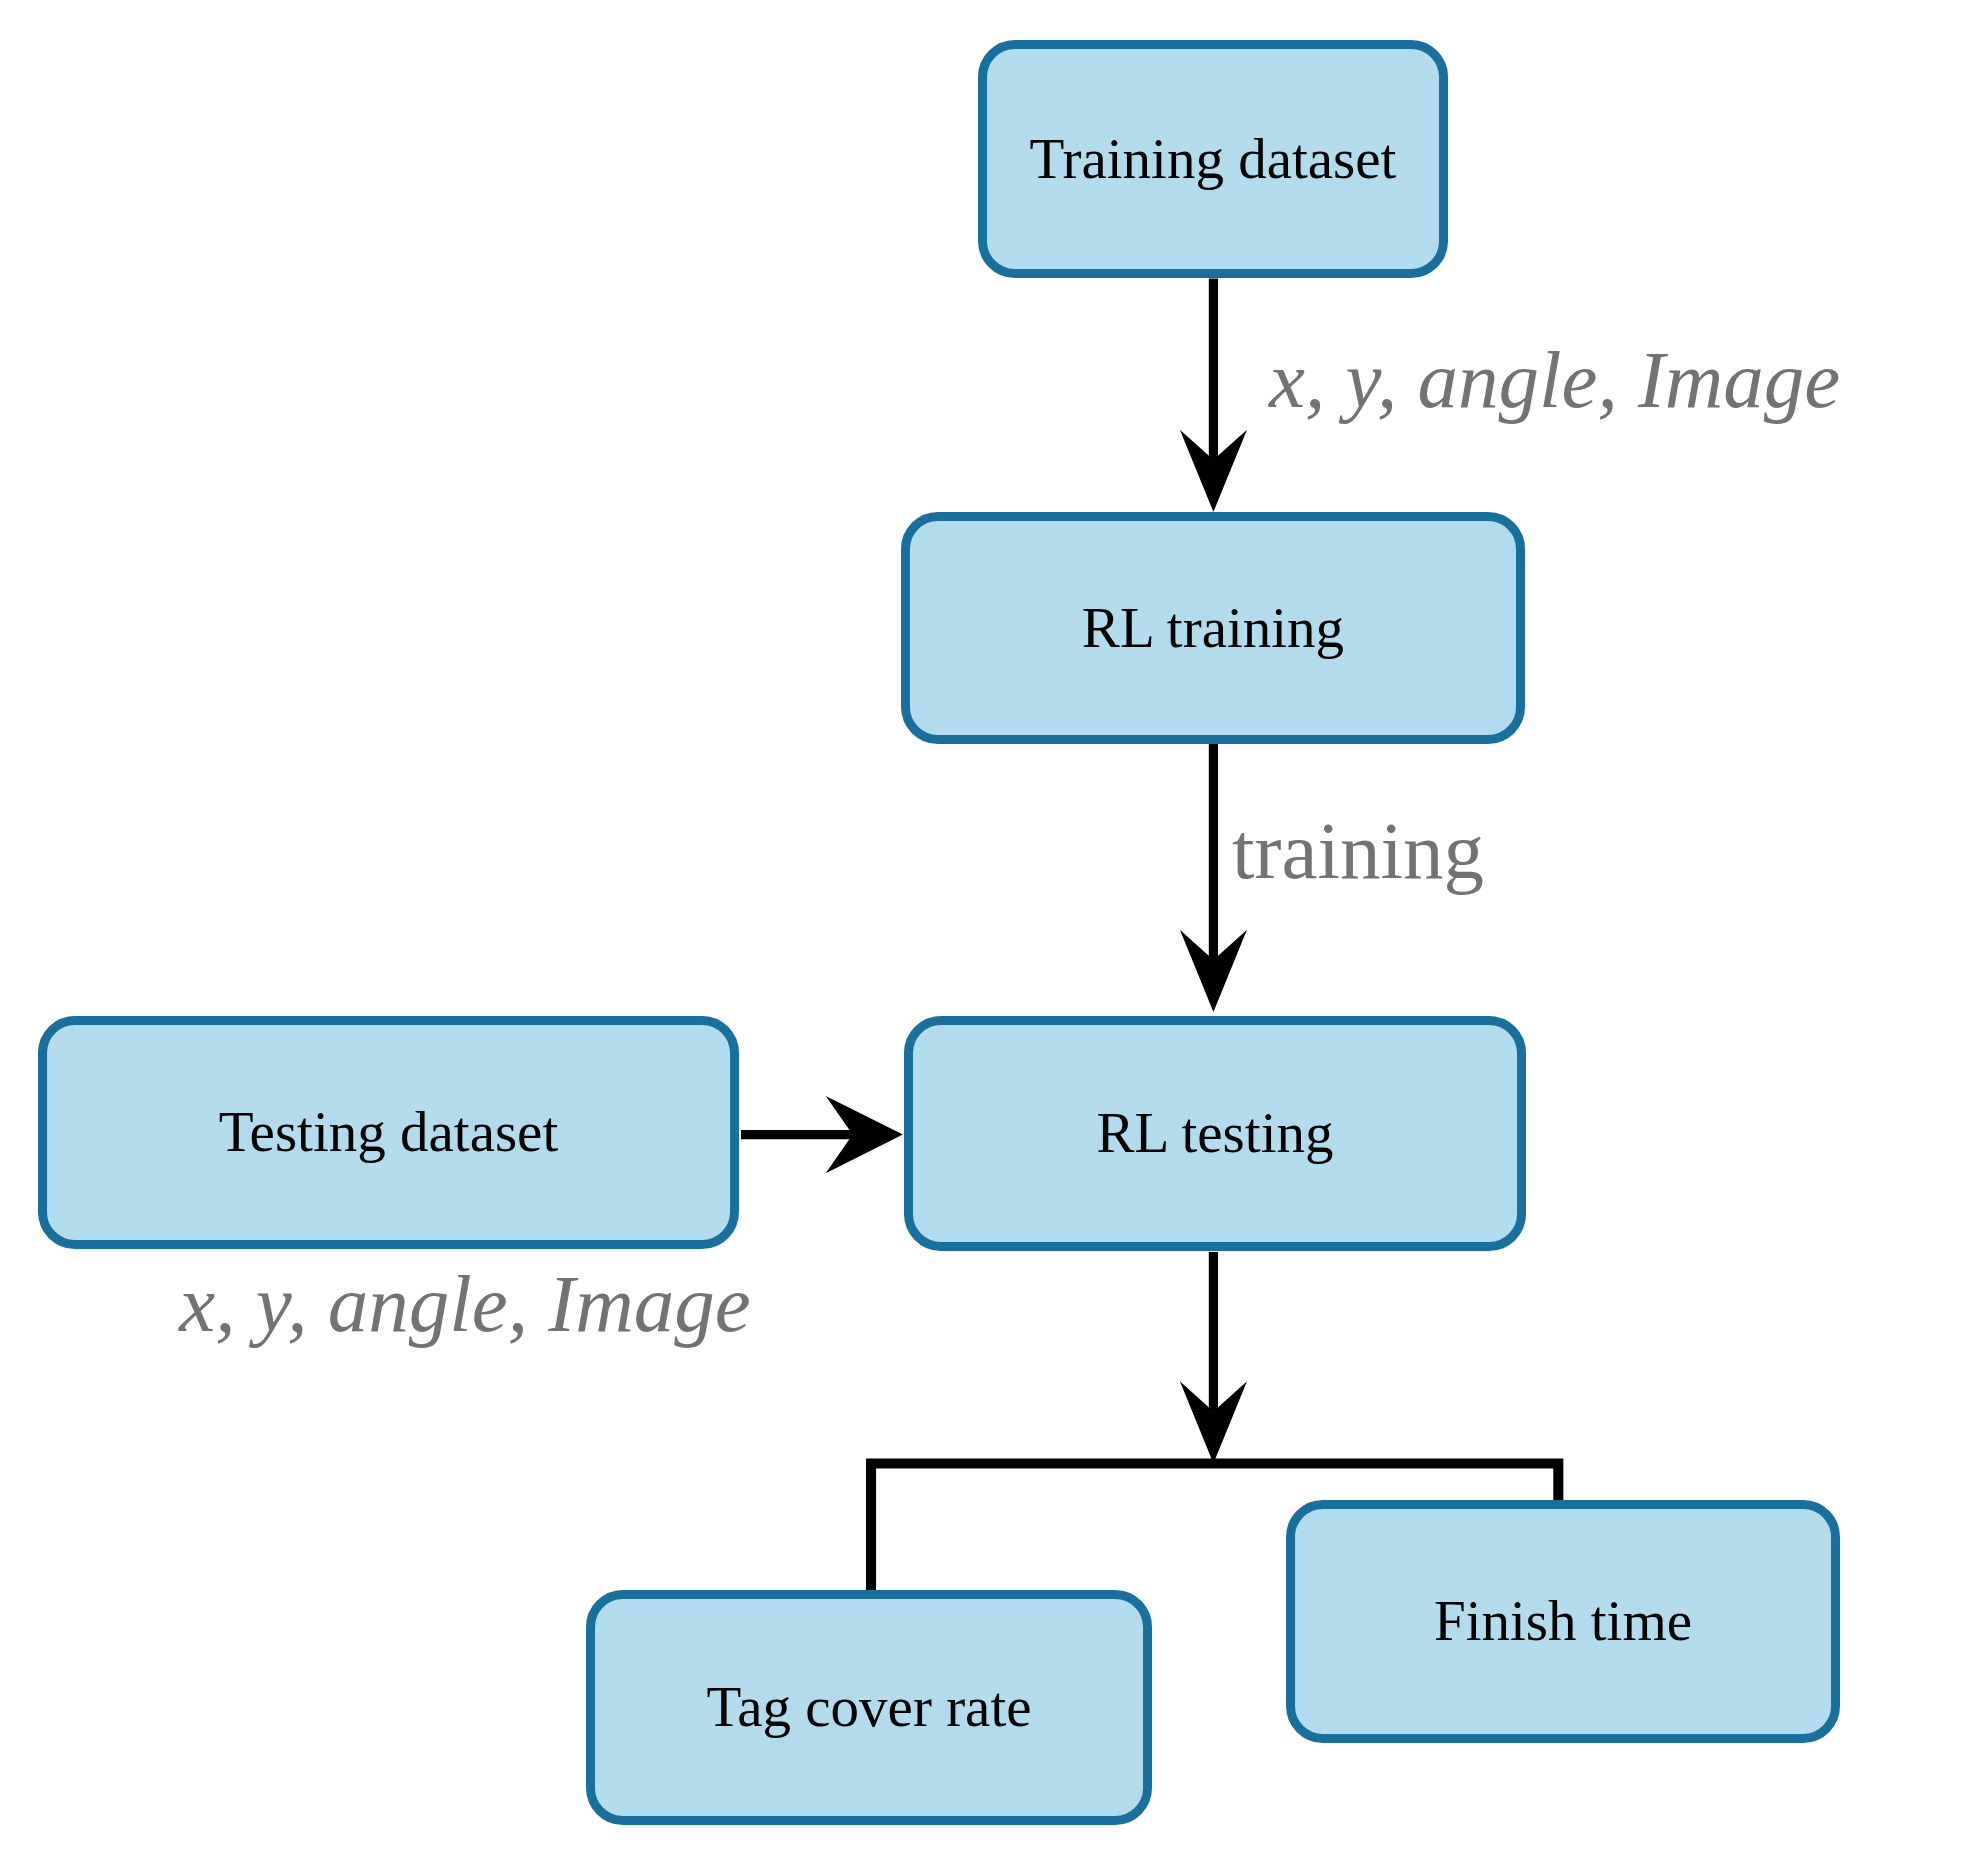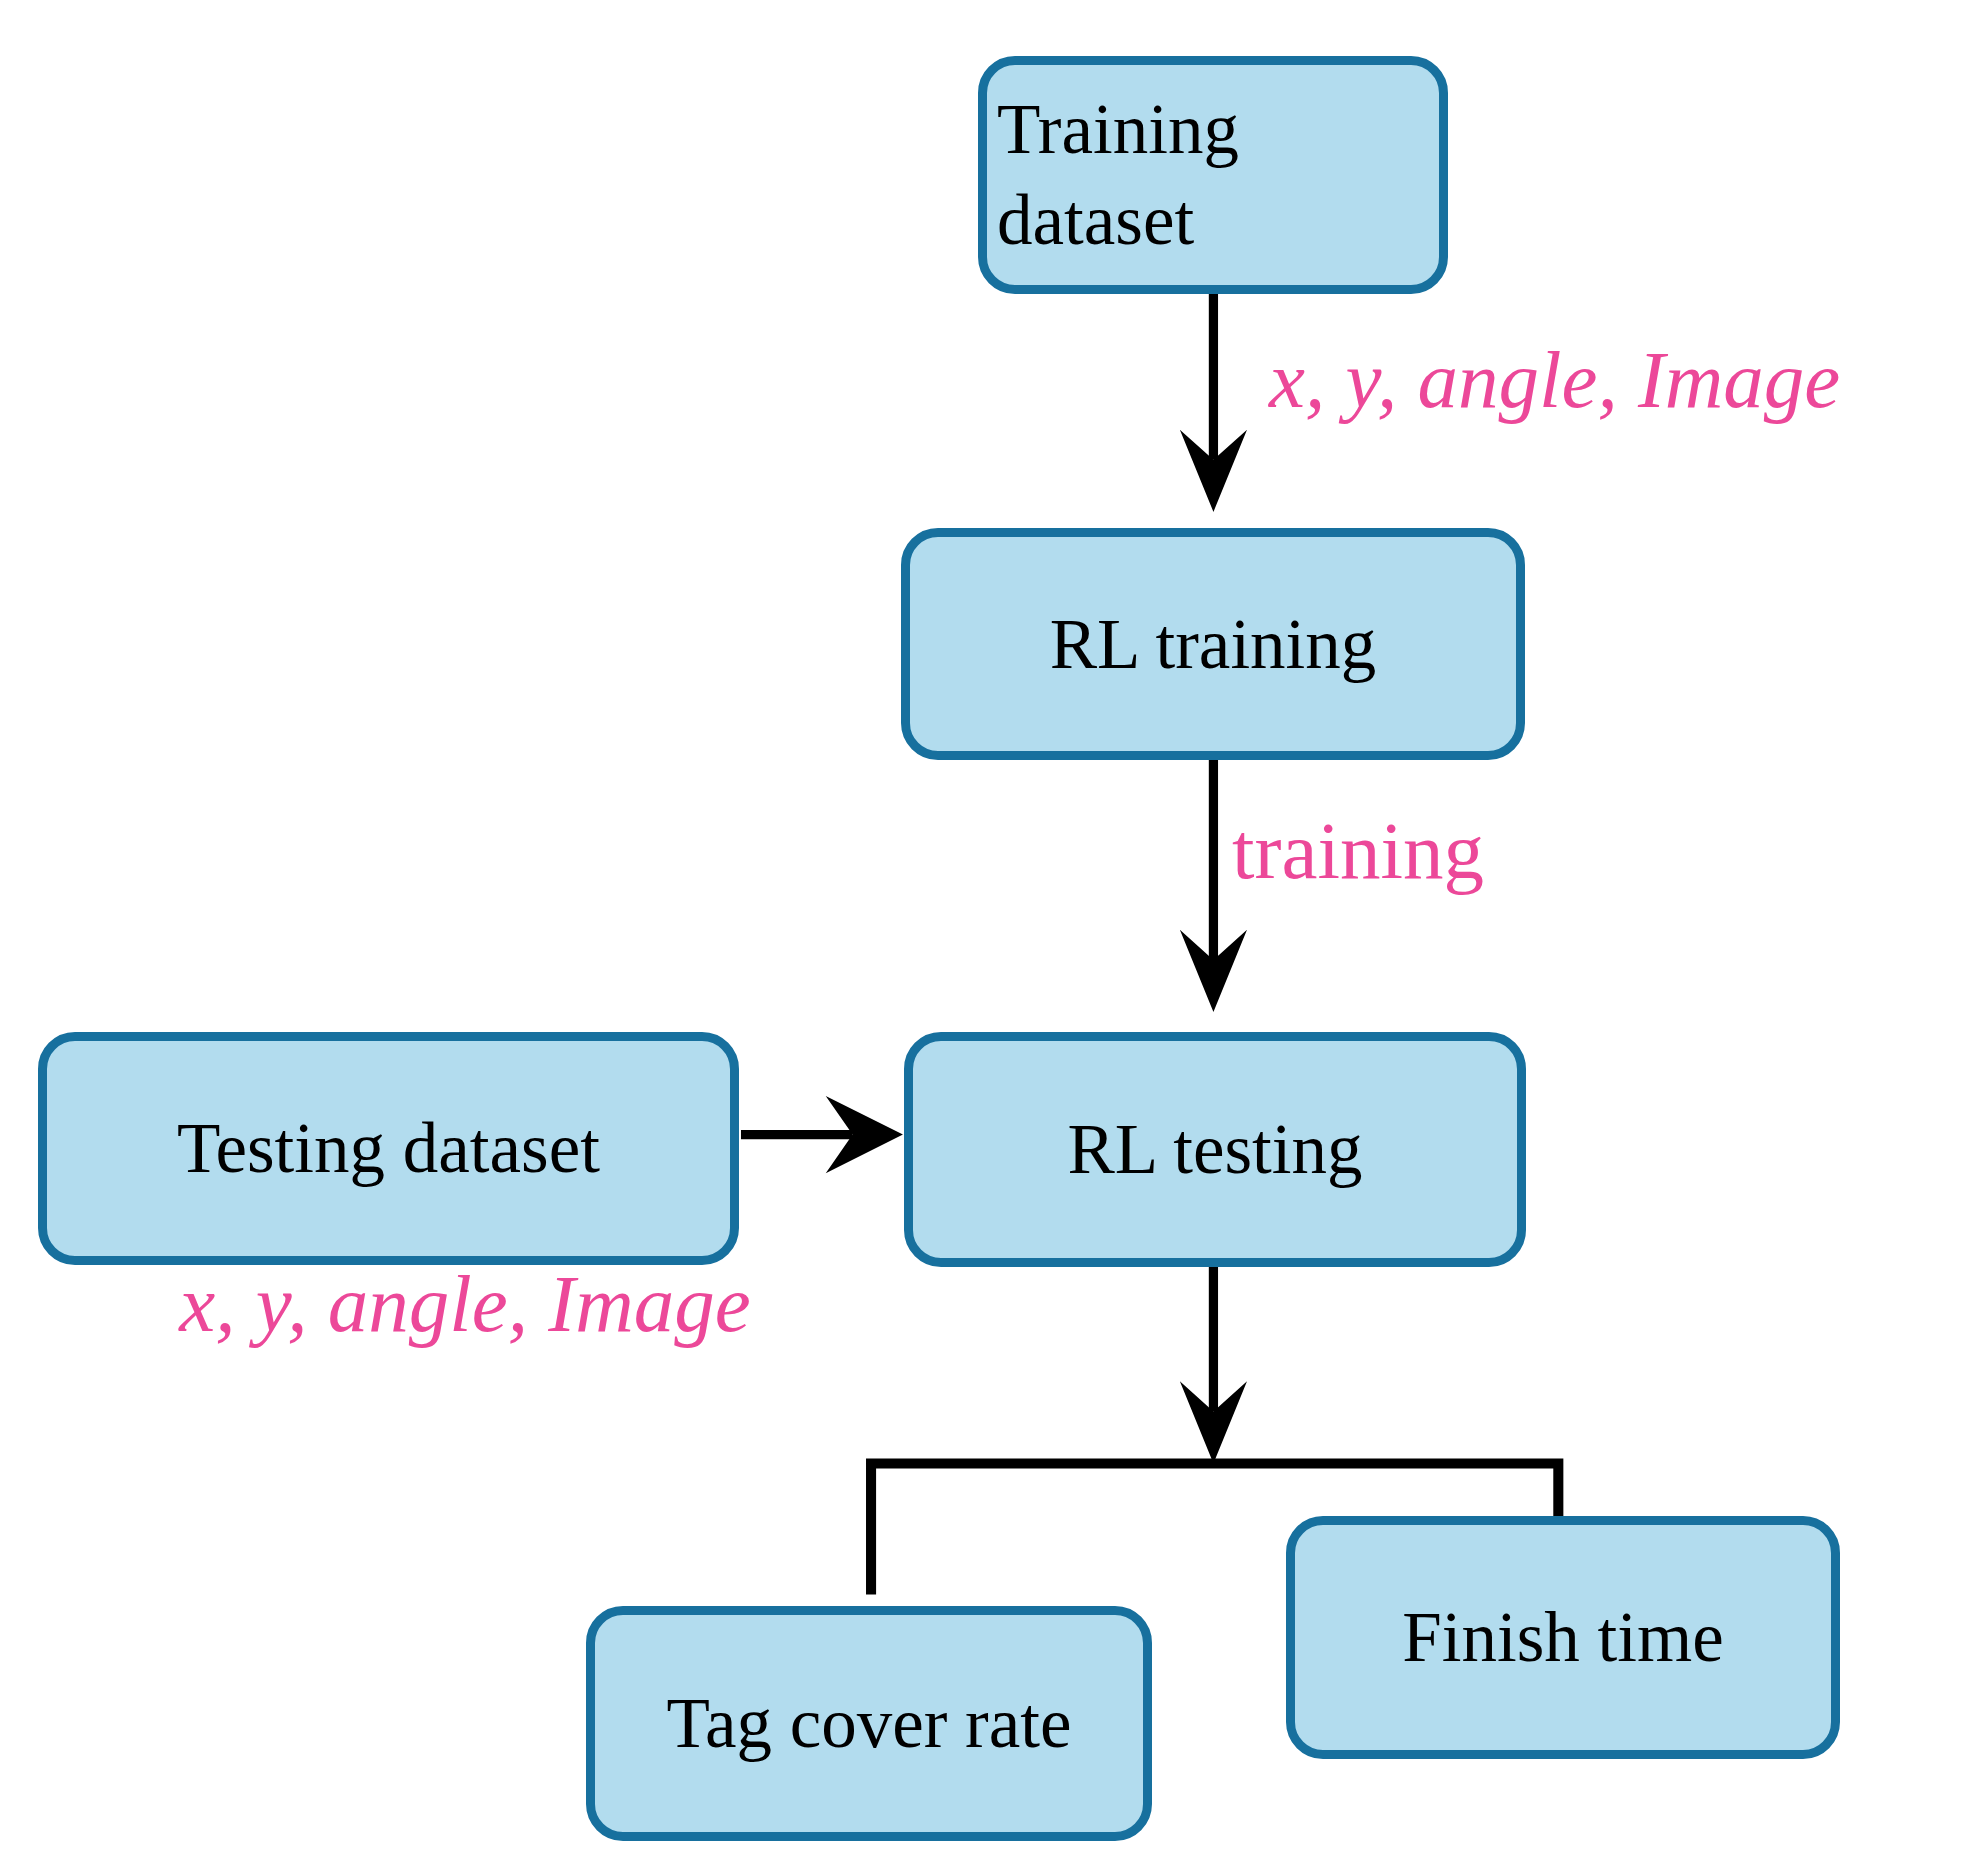--- a/index.html
+++ b/index.html
@@ -25,33 +25,32 @@
   }
   .node {
     position: absolute;
     box-sizing: border-box;
     background: var(--node-fill, #b2dcee);
     border: 9.2px solid var(--node-border, #17709e);
     border-radius: 37px;
     display: flex;
     align-items: center;
     justify-content: center;
-    text-align: left;
-    font-size: 71px;
+    text-align: right;
+    font-size: 57px;
     line-height: 1.28;
     color: #000000;
-    margin-top: 16px;
   }
   .node-label { display: block; padding: 0 10px; }
   .nowrap { white-space: nowrap; }
   .edge-label {
     position: absolute;
     font-size: 81px;
     line-height: 1.1;
-    color: #ec4899;
+    color: #737373;
     white-space: nowrap;
   }
   .italic { font-style: italic; }
   .shaft {
     stroke: var(--arrow, #000000);
     stroke-width: 11;
     fill: none;
   }
   .head {
     fill: var(--arrow, #000000);

